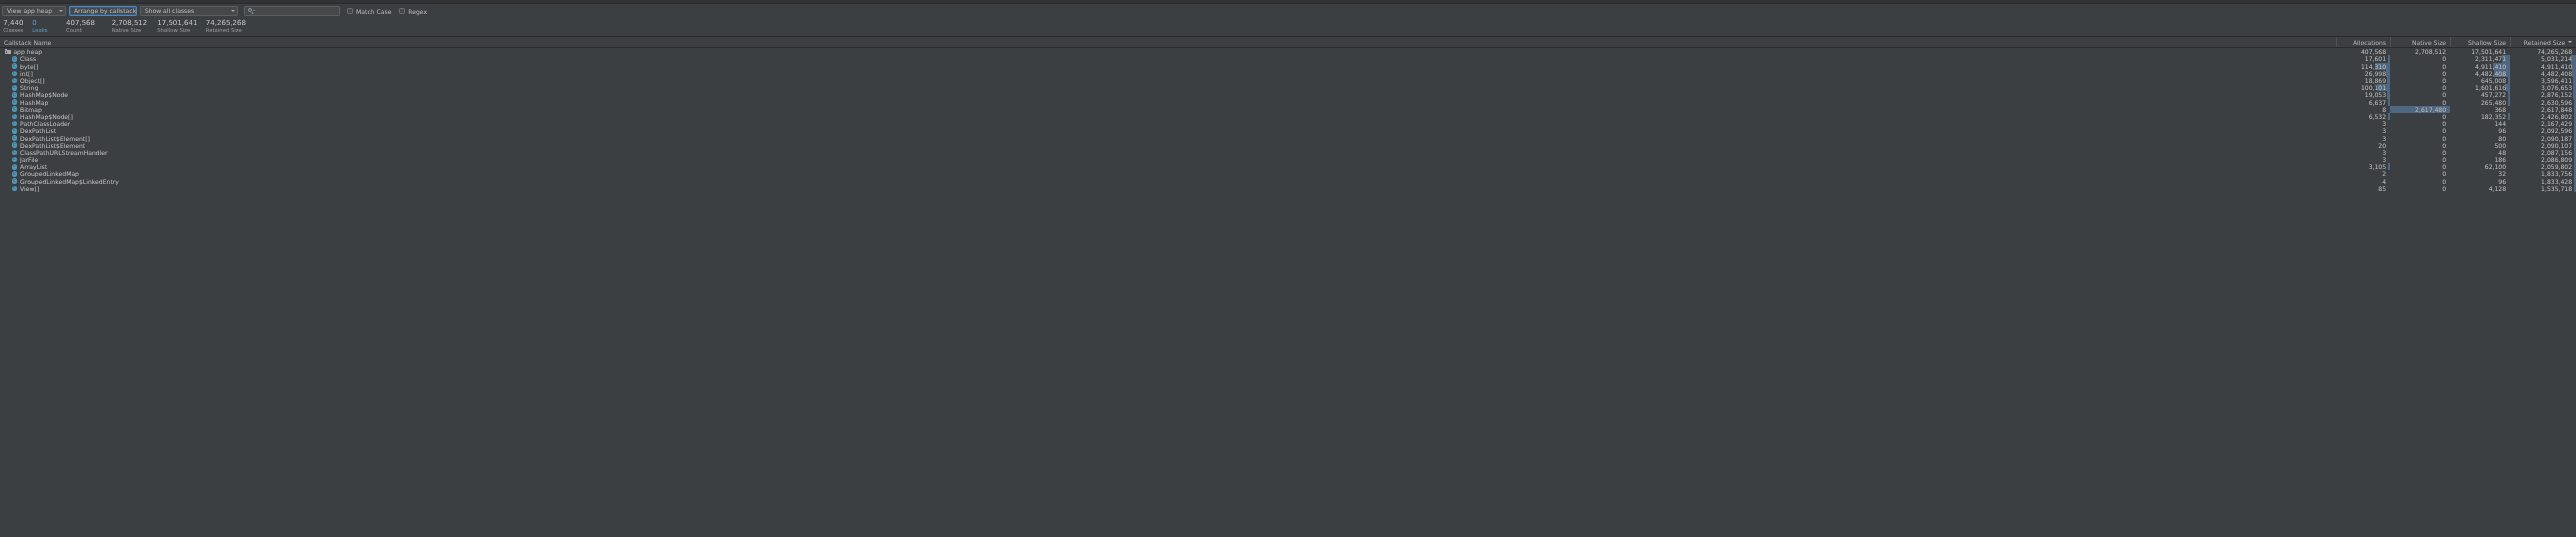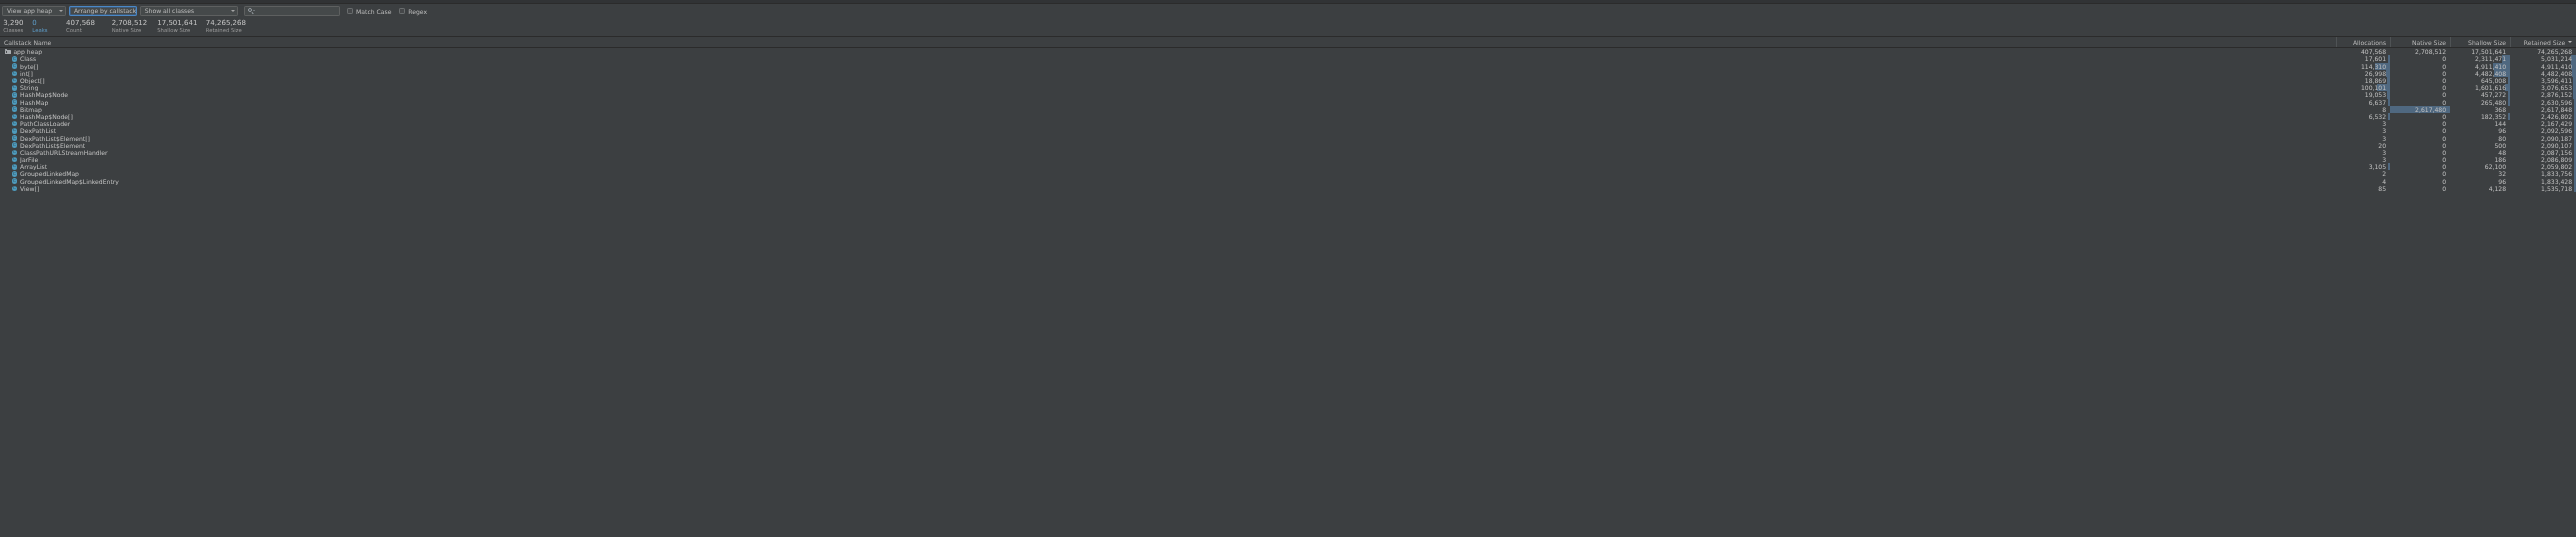--- a/index.html
+++ b/index.html
@@ -392,21 +392,21 @@
     </div>
 
     <div class="cb-wrap">
       <span class="cb-box"></span>
       <span class="cb-label">Regex</span>
     </div>
   </div>
 
   <div class="stats">
     <div class="stat w-classes">
-      <span class="val">3,290</span>
+      <span class="val">7,440</span>
       <span class="lbl">Classes</span>
     </div>
     <div class="stat w-leaks accent">
       <span class="val">0</span>
       <span class="lbl">Leaks</span>
     </div>
 
     <div class="stat-sep"></div>
 
     <div class="stat w-count">

